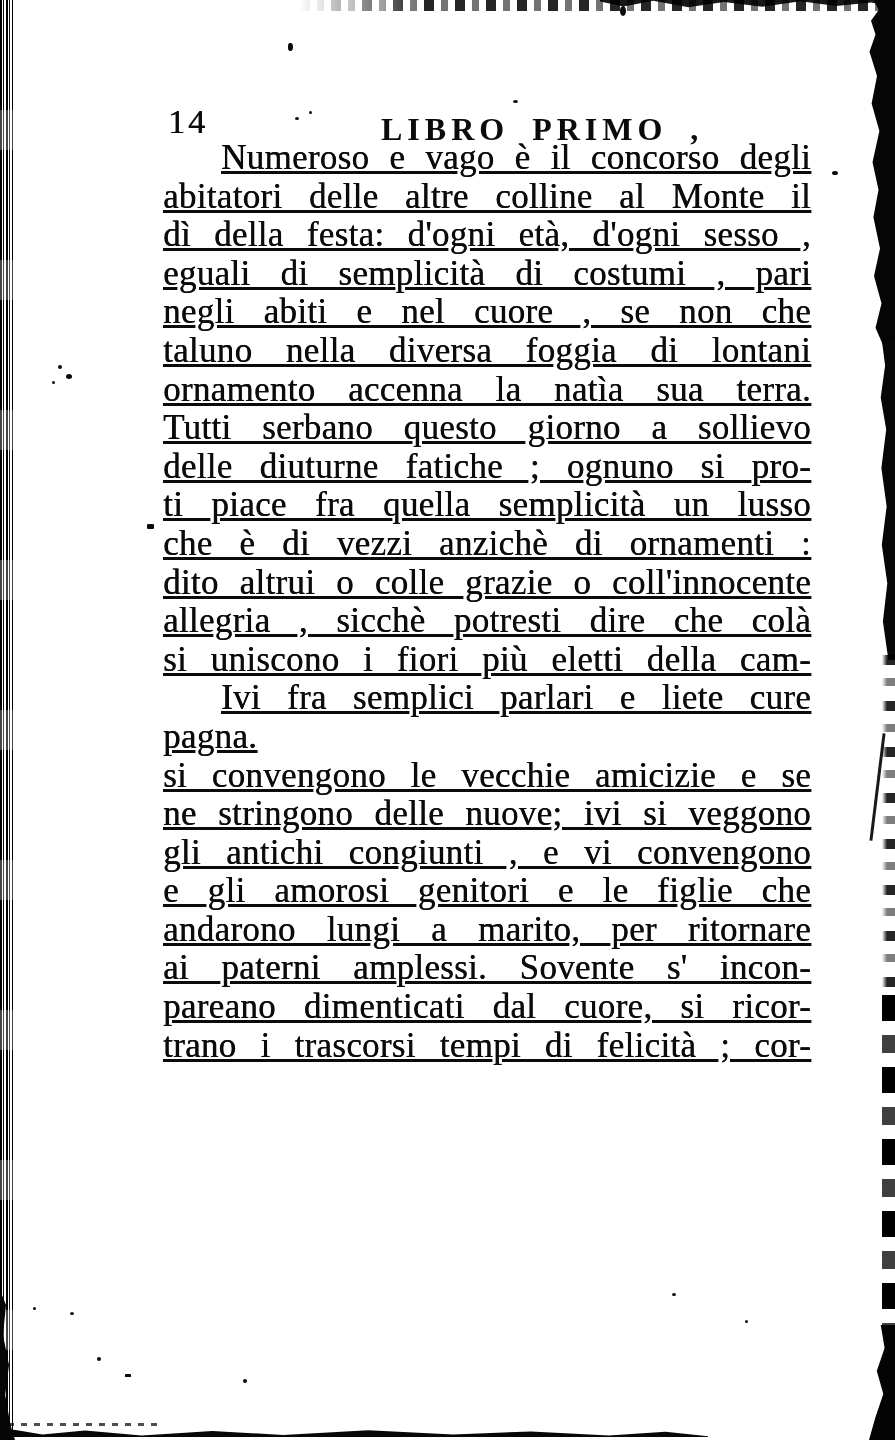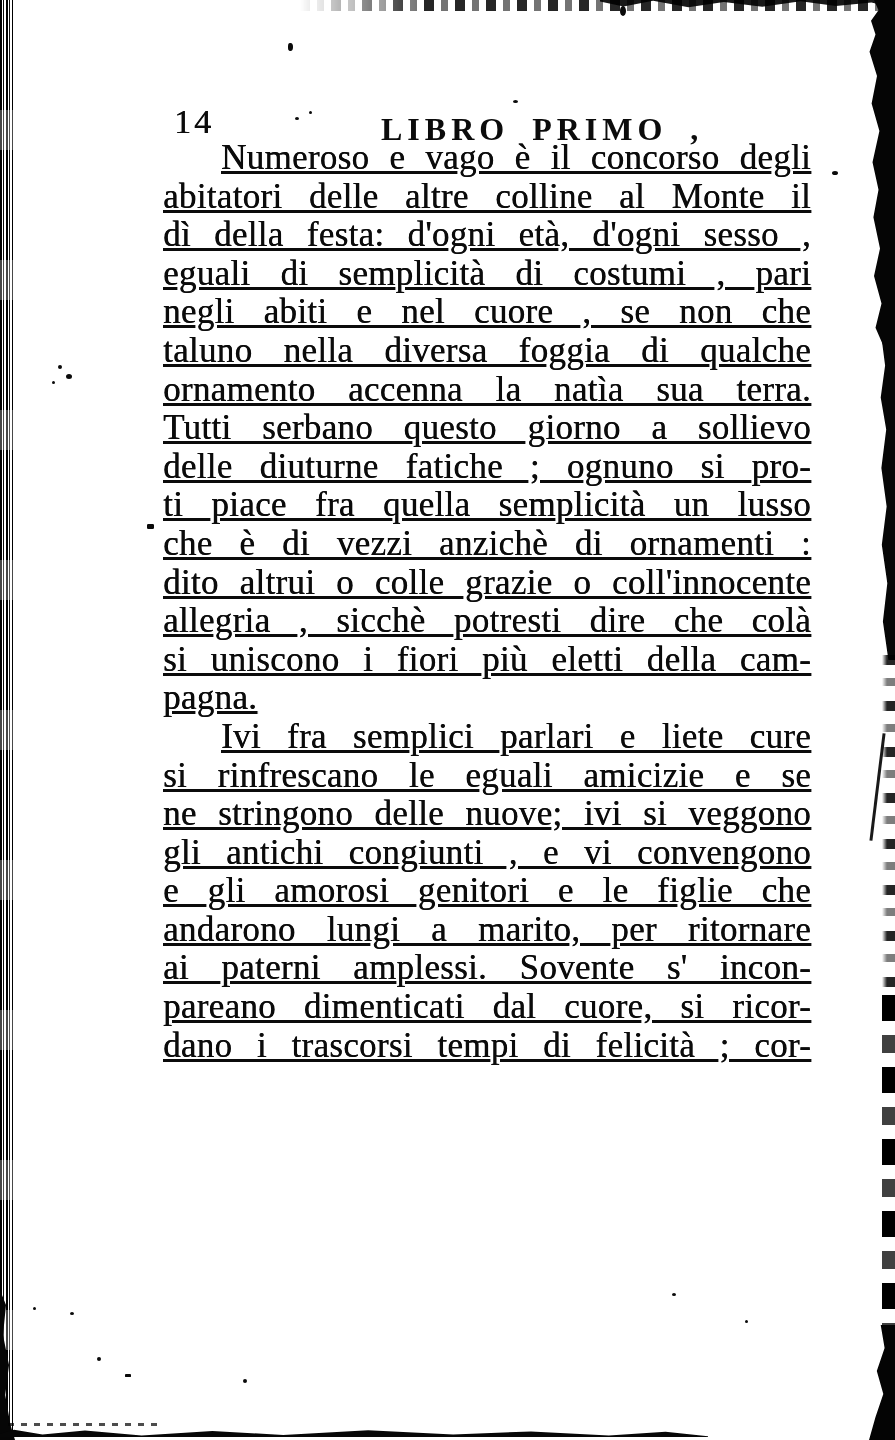--- a/index.html
+++ b/index.html
@@ -6,21 +6,21 @@
   body{
     width:895px;height:1440px;position:relative;overflow:hidden;
     background:#ffffff;color:#0b0b0b;
     font-family:"Liberation Serif","DejaVu Serif",serif;
   }
   .page{position:absolute;inset:0;}
 
   
   .pagenum{
     position:absolute;left:168px;top:103px;
-    font-size:34px;letter-spacing:3px;text-shadow:0.4px 0 0 currentColor;margin-left:6px;
+    font-size:34px;letter-spacing:3px;text-shadow:0.4px 0 0 currentColor;
   }
   .running{
     position:absolute;left:381px;top:111px;
     font-size:32px;font-weight:bold;letter-spacing:5px;word-spacing:10px;
   }
 
   
   .body-text{
     position:absolute;left:163px;top:139px;width:648px;
     font-size:35px;line-height:38.6px;letter-spacing:0.3px;
@@ -107,39 +107,39 @@
 
   <div class="pagenum">14</div>
   <div class="running">LIBRO PRIMO ,</div>
 
   <div class="body-text">
       <div class="line indent">Numeroso e vago è il concorso degli</div>
       <div class="line">abitatori delle altre colline al Monte il</div>
       <div class="line">dì della festa: d'ogni età, d'ogni sesso ,</div>
       <div class="line">eguali di semplicità di costumi , pari</div>
       <div class="line">negli abiti e nel cuore , se non che</div>
-      <div class="line">taluno nella diversa foggia di qualche</div>
+      <div class="line">taluno nella diversa foggia di lontani</div>
       <div class="line">ornamento accenna la natìa sua terra.</div>
       <div class="line">Tutti serbano questo giorno a sollievo</div>
       <div class="line">delle diuturne fatiche ; ognuno si pro-</div>
       <div class="line">ti piace fra quella semplicità un lusso</div>
       <div class="line">che è di vezzi anzichè di ornamenti :</div>
       <div class="line">dito altrui o colle grazie o coll'innocente</div>
       <div class="line">allegria , sicchè potresti dire che colà</div>
       <div class="line">si uniscono i fiori più eletti della cam-</div>
+      <div class="line indent">Ivi fra semplici parlari e liete cure</div>
       <div class="line rag">pagna.</div>
-      <div class="line indent">Ivi fra semplici parlari e liete cure</div>
-      <div class="line">si rinfrescano le eguali amicizie e se</div>
+      <div class="line">si convengono le vecchie amicizie e se</div>
       <div class="line">ne stringono delle nuove; ivi si veggono</div>
       <div class="line">gli antichi congiunti , e vi convengono</div>
       <div class="line">e gli amorosi genitori e le figlie che</div>
       <div class="line">andarono lungi a marito, per ritornare</div>
       <div class="line">ai paterni amplessi. Sovente s' incon-</div>
       <div class="line">pareano dimenticati dal cuore, si ricor-</div>
-      <div class="line">dano i trascorsi tempi di felicità ; cor-</div>
+      <div class="line">trano i trascorsi tempi di felicità ; cor-</div>
     </div>
 
   <div class="edge-left"></div>
   <div class="edge-left-corner"></div>
   <div class="edge-top"></div>
   <div class="edge-top-heavy"></div>
   <div class="edge-right-top"></div>
   <div class="edge-right-mid"></div>
   <div class="edge-right-hair"></div>
   <div class="edge-right-speck"></div>

